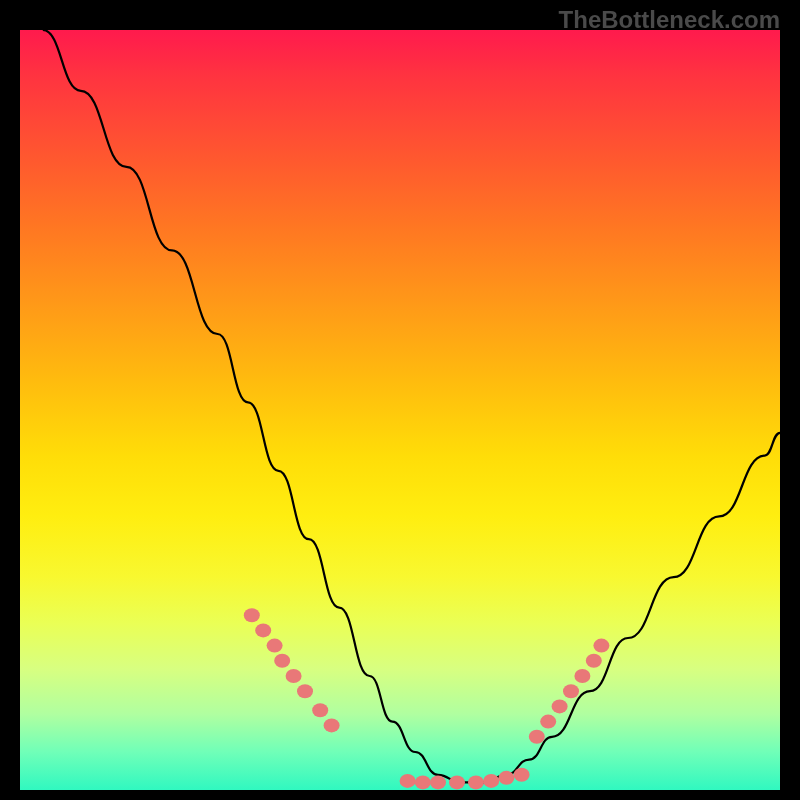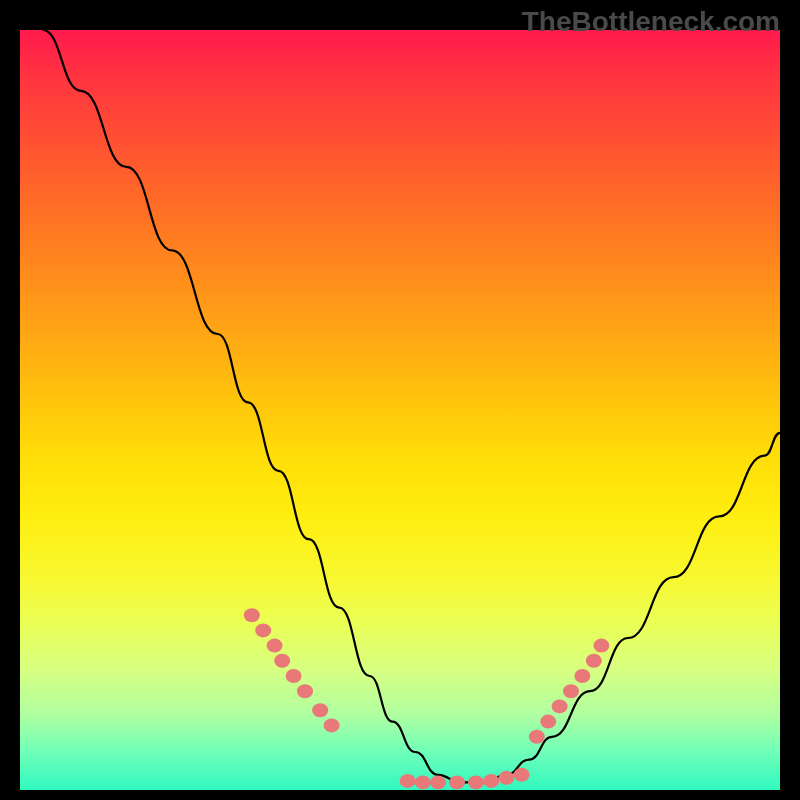--- a/index.html
+++ b/index.html
@@ -9,21 +9,21 @@
     background: #000;
     position: relative;
     font-family: Arial, sans-serif;
     overflow: hidden;
   }
   .watermark {
     position: absolute;
     top: 6px;
     right: 20px;
     color: #4a4a4a;
-    font-size: 28px;
+    font-size: 24px;
     font-weight: bold;
     z-index: 10;
   }
   .chart-outer {
     position: absolute;
     left: 20px;
     top: 30px;
     width: 760px;
     height: 760px;
     background: #000;

